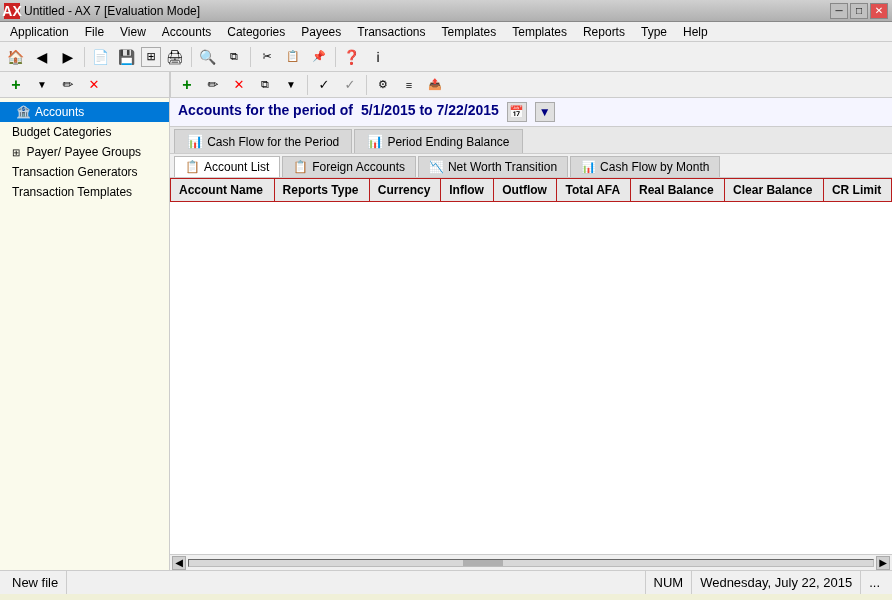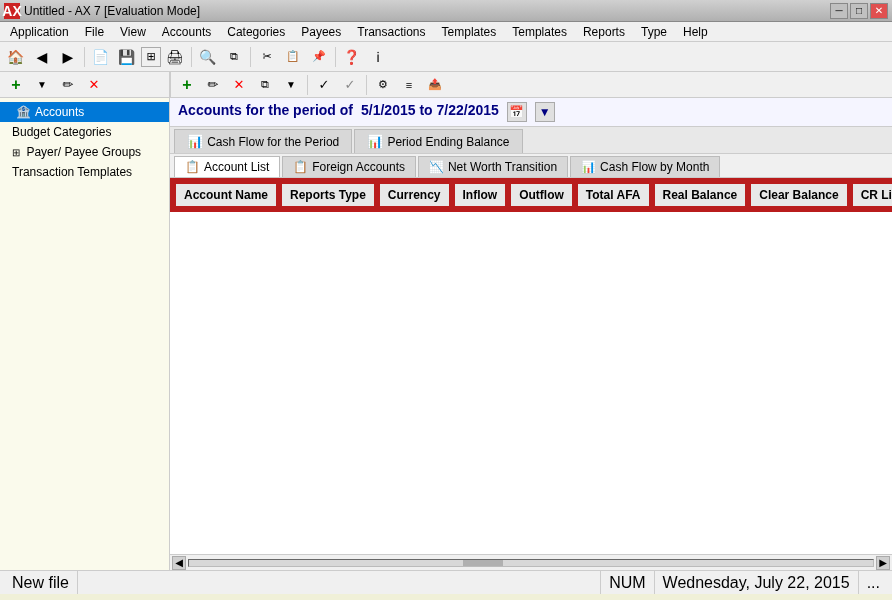--- a/index.html
+++ b/index.html
@@ -169,21 +169,21 @@
       overflow: auto;
       background: #fff;
     }
     table {
       width: 100%;
       border-collapse: collapse;
       font-size: 12px;
     }
     thead th {
       background: #e8e8e8;
-      border: 6px solid #b91c1c;
+      border: 1px solid #b91c1c;
       padding: 4px 8px;
       text-align: left;
       font-weight: bold;
       white-space: nowrap;
     }
 
     
     #hscroll {
       height: 16px;
       background: #f0f0f0;
@@ -197,21 +197,21 @@
     .scroll-thumb { width: 40px; height: 100%; background: #b0b0b0; position: absolute; left: 40%; }
 
     
     #statusbar {
       background: #f0f0f0;
       border-top: 1px solid #ccc;
       height: 24px;
       display: flex;
       align-items: center;
       padding: 0 4px;
-      font-size: 16px;
+      font-size: 13px;
     }
     .status-segment {
       padding: 0 8px;
       border-right: 1px solid #ccc;
       height: 100%;
       display: flex;
       align-items: center;
     }
     .status-segment:last-child { border-right: none; margin-left: auto; }
 
@@ -316,20 +316,23 @@
       <span>Accounts</span>
     </div>
     <div class="sidebar-item indent1">
       <span>Budget Categories</span>
     </div>
     <div class="sidebar-item indent1">
       <span style="font-size:10px; margin-right:2px;">⊞</span>
       <span>Payer/ Payee Groups</span>
     </div>
     <div class="sidebar-item indent1">
+      <span>Transaction Generators</span>
+    </div>
+    <div class="sidebar-item indent1">
       <span>Transaction Templates</span>
     </div>
   </div>
 
   <div id="content">
 
     <div id="period-header">
       <span>Accounts for the period of</span>
       <span>5/1/2015 to 7/22/2015</span>
       <div class="period-nav">📅</div>

